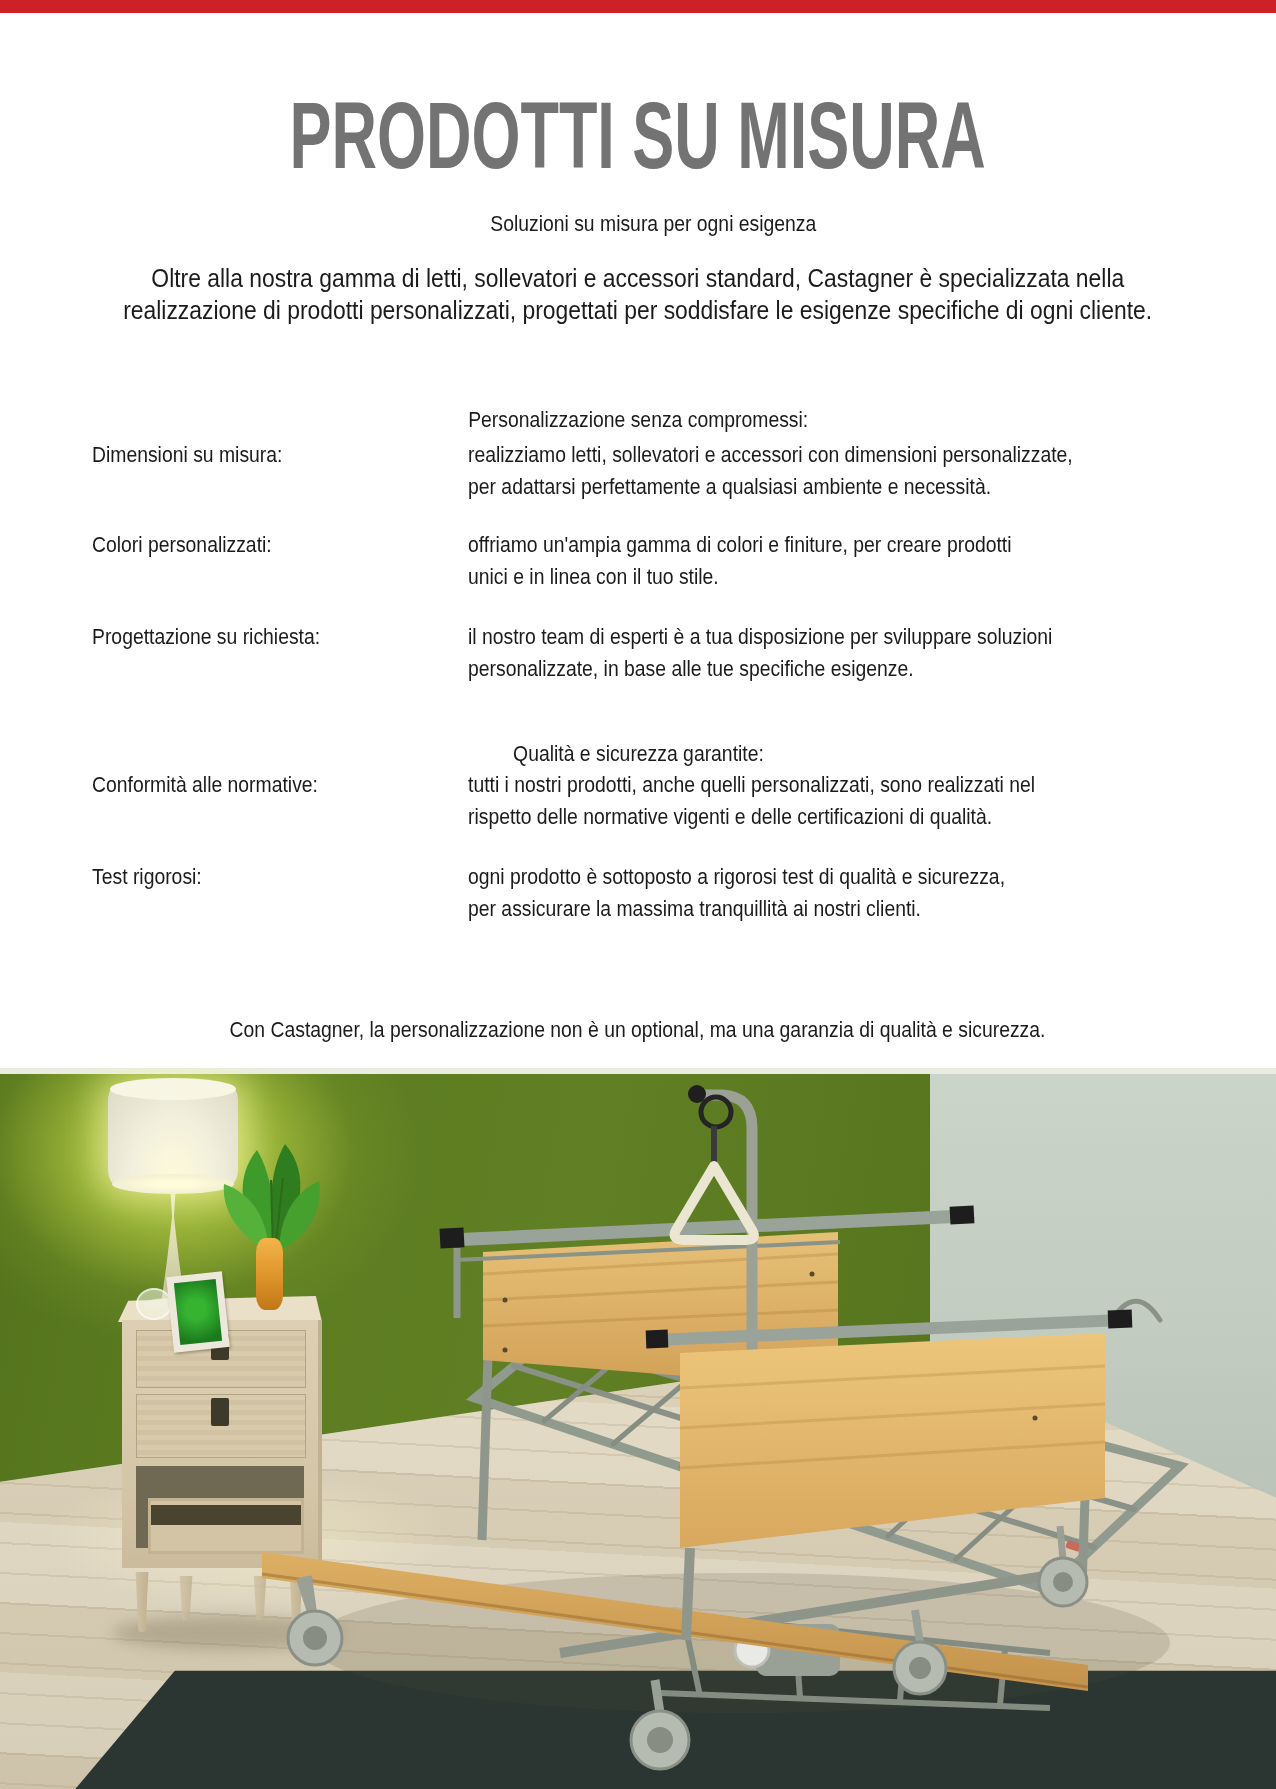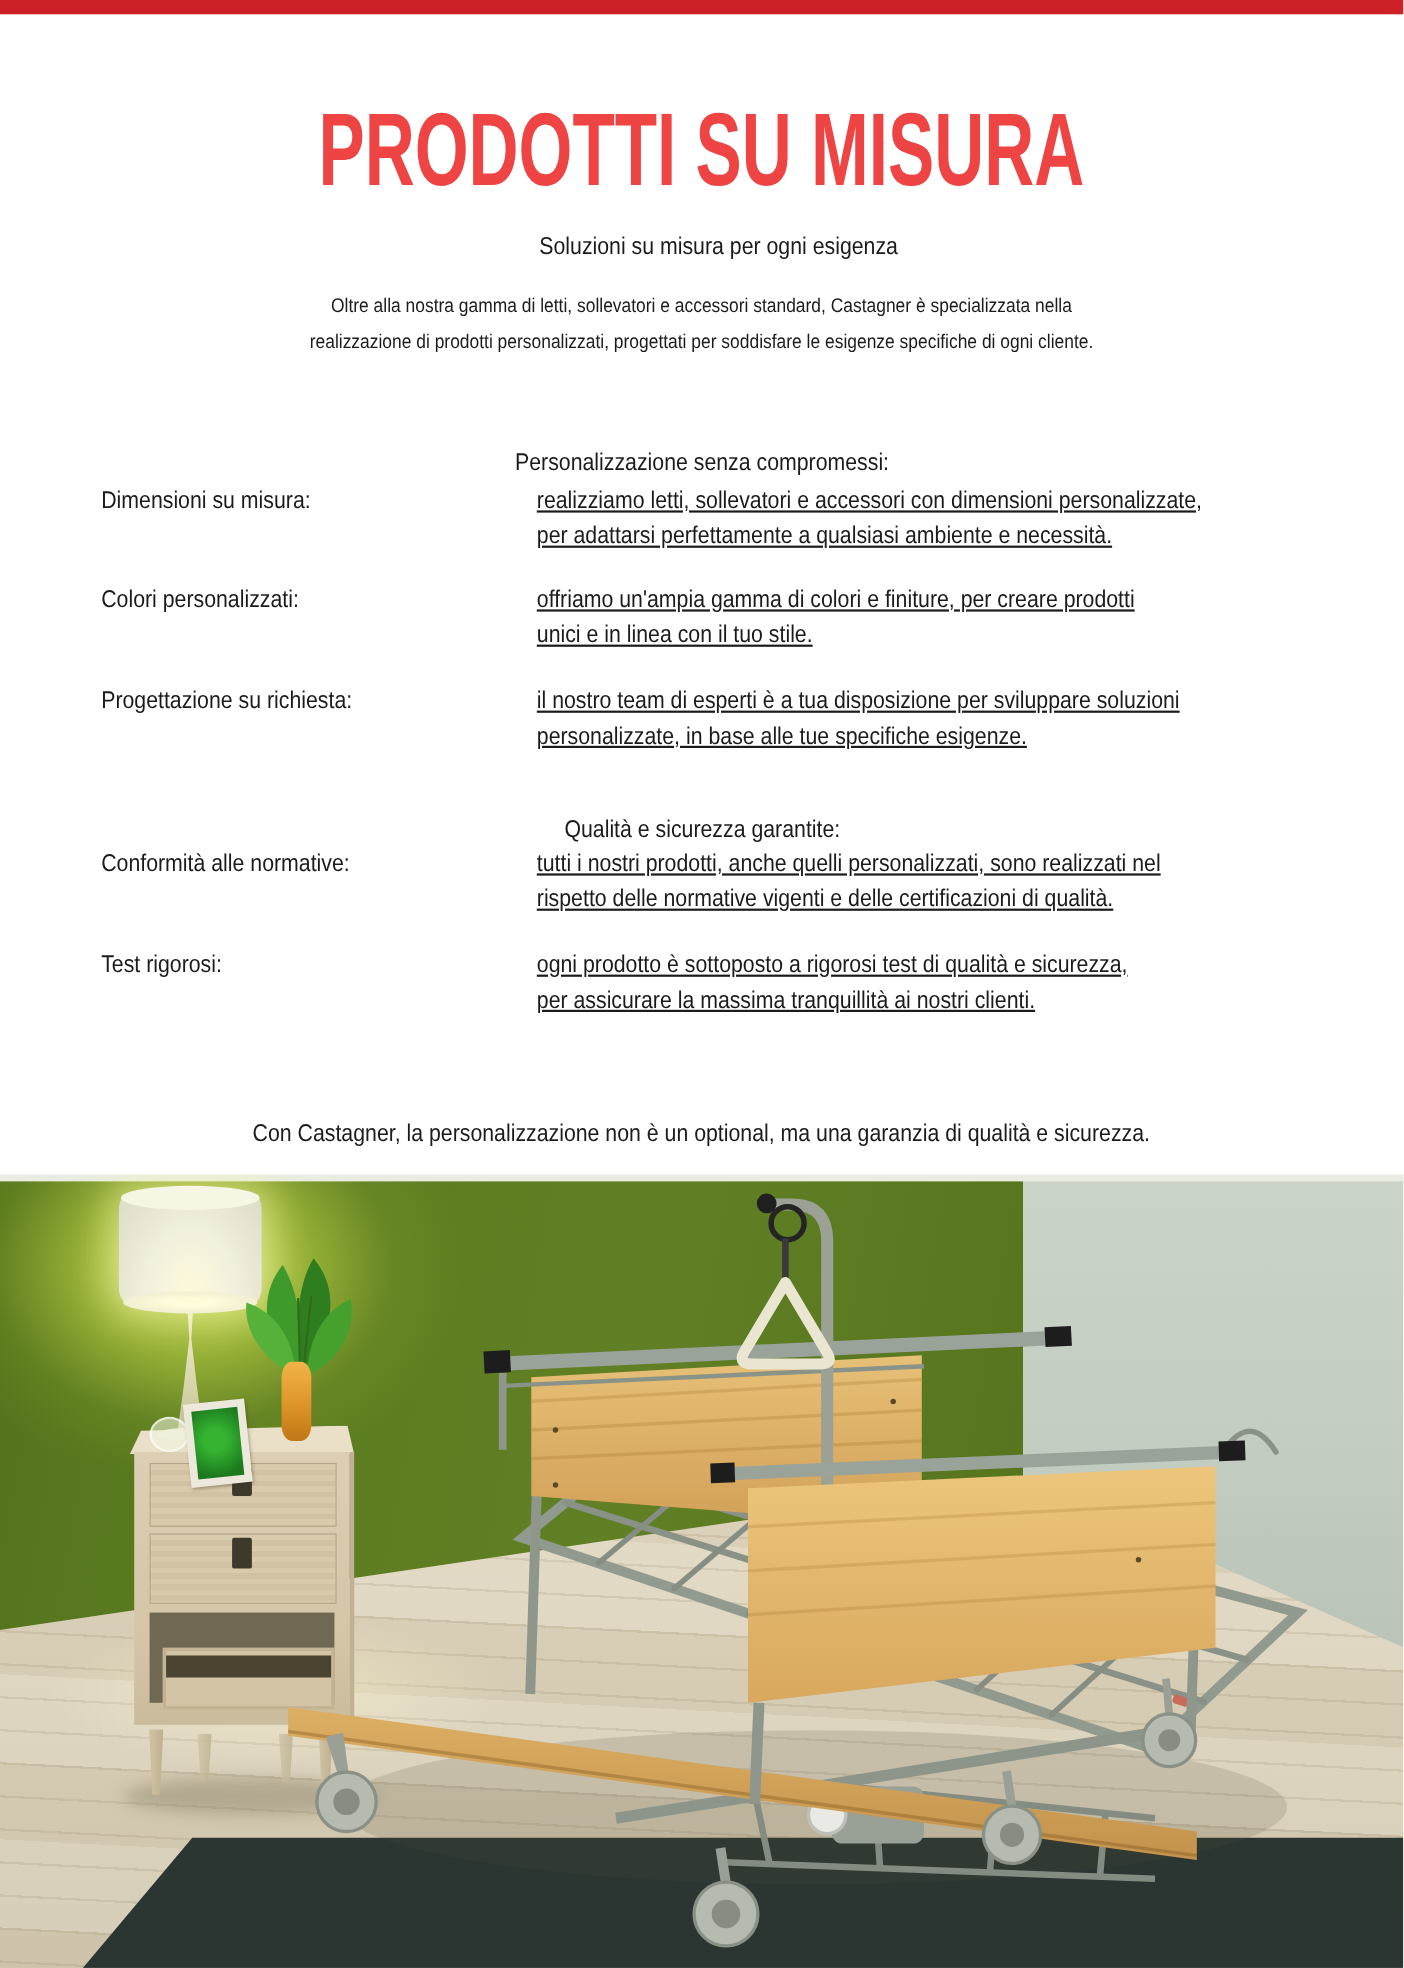--- a/index.html
+++ b/index.html
@@ -4,30 +4,30 @@
 <style>
   html,body{margin:0;padding:0;background:#fff;}
   .page{position:relative;width:1276px;height:1789px;background:#ffffff;overflow:hidden;
         font-family:"Liberation Sans",sans-serif;color:#1b1b1b;}
   
   .topbar{position:absolute;top:0;left:0;width:1276px;height:13px;background:#ce2127;}
   
   .ctr{position:absolute;left:0;width:1276px;text-align:center;}
   .cxc{display:inline-block;transform:scaleX(0.88);transform-origin:50% 50%;white-space:nowrap;}
   .cx{transform:scaleX(0.88);transform-origin:0 50%;white-space:nowrap;}
-  .title{top:86px;font-size:94px;font-weight:bold;line-height:100px;color:#ef4444;}
+  .title{top:86px;font-size:94px;font-weight:bold;line-height:100px;color:#737373;}
   .title .tspan{display:inline-block;transform:scaleX(0.67);transform-origin:50% 50%;white-space:nowrap;}
   .subtitle{top:208px;font-size:22px;line-height:32px;margin-left:15px;}
-  .intro{top:262px;font-size:18px;line-height:32px;}
+  .intro{top:262px;font-size:26px;line-height:32px;}
   .sechead1{top:404px;font-size:22px;line-height:32px;}
   .sechead2{top:738px;font-size:22px;line-height:32px;}
   .closing{top:1014px;font-size:22px;line-height:32px;}
   .row{position:absolute;left:0;width:1276px;font-size:22px;line-height:32px;}
   .row .label{position:absolute;left:92px;top:0;}
-  .row .value{position:absolute;left:488px;top:0;text-decoration:underline;}
+  .row .value{position:absolute;left:468px;top:0;}
   .r1{top:439px}.r2{top:529px}.r3{top:621px}.r4{top:769px}.r5{top:861px}
   
   .photo{position:absolute;top:1068px;left:0;width:1276px;height:721px;overflow:hidden;background:#ddd3bd;}
   .ceiling{position:absolute;top:0;left:0;width:1276px;height:6px;background:#e9ece1;}
   .wall-green{position:absolute;top:4px;left:0;width:932px;height:500px;
      background:
        radial-gradient(ellipse 330px 260px at 175px 80px, rgba(232,240,120,.95) 0%, rgba(190,212,70,.62) 30%, rgba(130,160,45,.25) 55%, rgba(0,0,0,0) 75%),
        linear-gradient(100deg,#54731c 0%,#5d7d21 30%,#617f24 60%,#56741d 100%);
      clip-path:polygon(0 0,100% 0,100% 68.3%,0 96%);}
   .wall-side{position:absolute;top:4px;left:930px;width:346px;height:460px;

